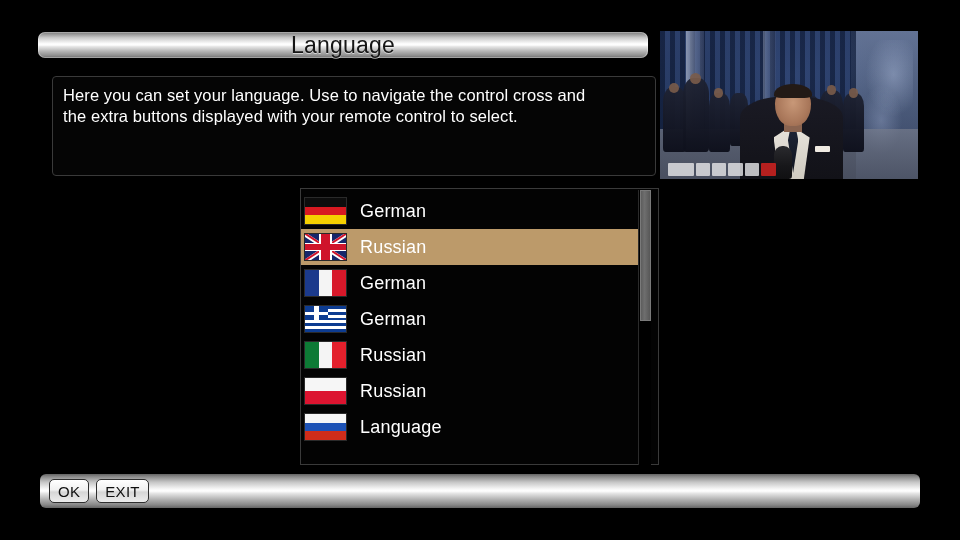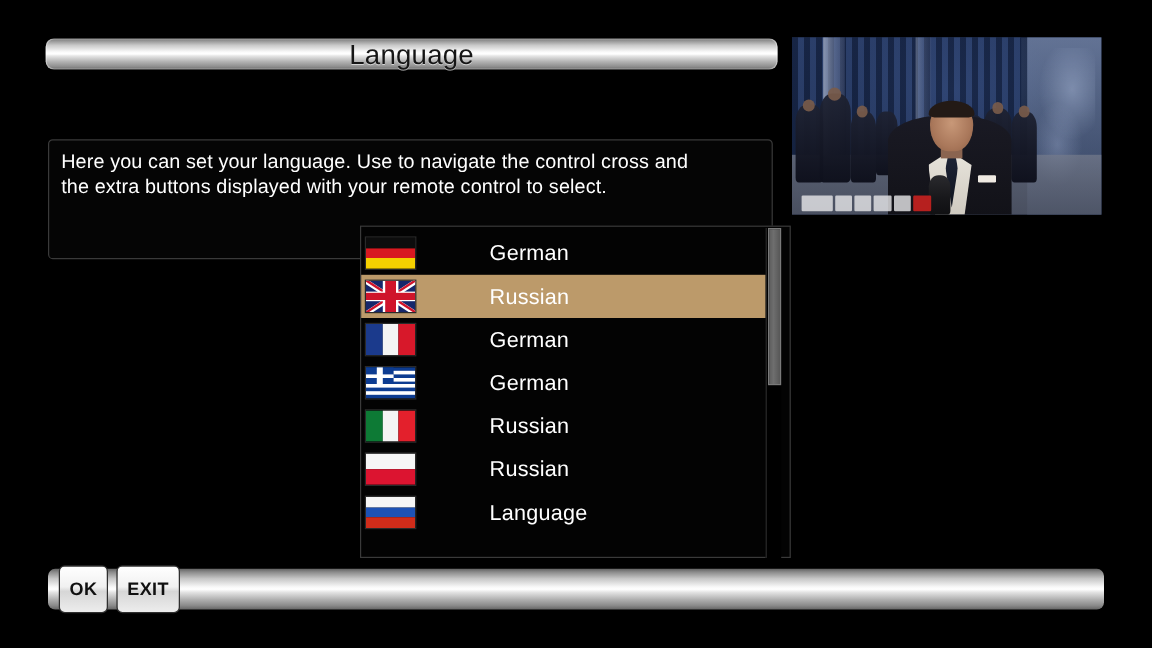--- a/index.html
+++ b/index.html
@@ -48,30 +48,29 @@
     font-size: 23px;
     font-weight: 400;
     color: #161616;
     letter-spacing: 0.2px;
     text-shadow: 0 1px 0 rgba(255,255,255,0.55);
   }
 
   
   .desc-panel {
     position: absolute;
-    left: 40px;
+    left: 52px;
     top: 76px;
     width: 604px;
     height: 100px;
     background: #050505;
     border: 1px solid #3a3a3a;
     border-radius: 4px;
     padding: 8px 10px 16px 10px;
     box-sizing: border-box;
-    margin-top: 40px;
   }
   .desc-text {
     color: #ffffff;
     font-size: 16.5px;
     line-height: 21px;
     letter-spacing: 0.1px;
     white-space: pre-line;
   }
 
   
@@ -220,21 +219,20 @@
     padding-top: 4px;
     box-sizing: border-box;
   }
   .list-row {
     position: relative;
     height: 36px;
     display: flex;
     align-items: center;
     padding-left: 3px;
     box-sizing: border-box;
-    gap: 48px;
   }
   .list-row.selected {
     background: #bc9a6a;
     width: 341px;
   }
   .flag {
     width: 43px;
     height: 28px;
     flex: 0 0 43px;
     position: relative;
@@ -294,29 +292,29 @@
         #aeaeae 76%,
         #8a8a8a 90%,
         #646464 100%);
     display: flex;
     align-items: center;
     padding-left: 9px;
     gap: 7px;
     box-sizing: border-box;
   }
   .softkey {
-    height: 40px;
+    height: 24px;
     min-width: 36px;
     padding: 0 8px;
     border-radius: 5px;
     border: 1.5px solid #2f2f2f;
     background: linear-gradient(to bottom, #ffffff 0%, #f1f1f1 45%, #d6d6d6 55%, #ededed 100%);
     color: #101010;
     font-size: 15px;
-    font-weight: bold;
+    font-weight: normal;
     display: flex;
     align-items: center;
     justify-content: center;
     box-sizing: border-box;
     letter-spacing: 0.3px;
   }
 </style>
 </head>
 <body>
 

